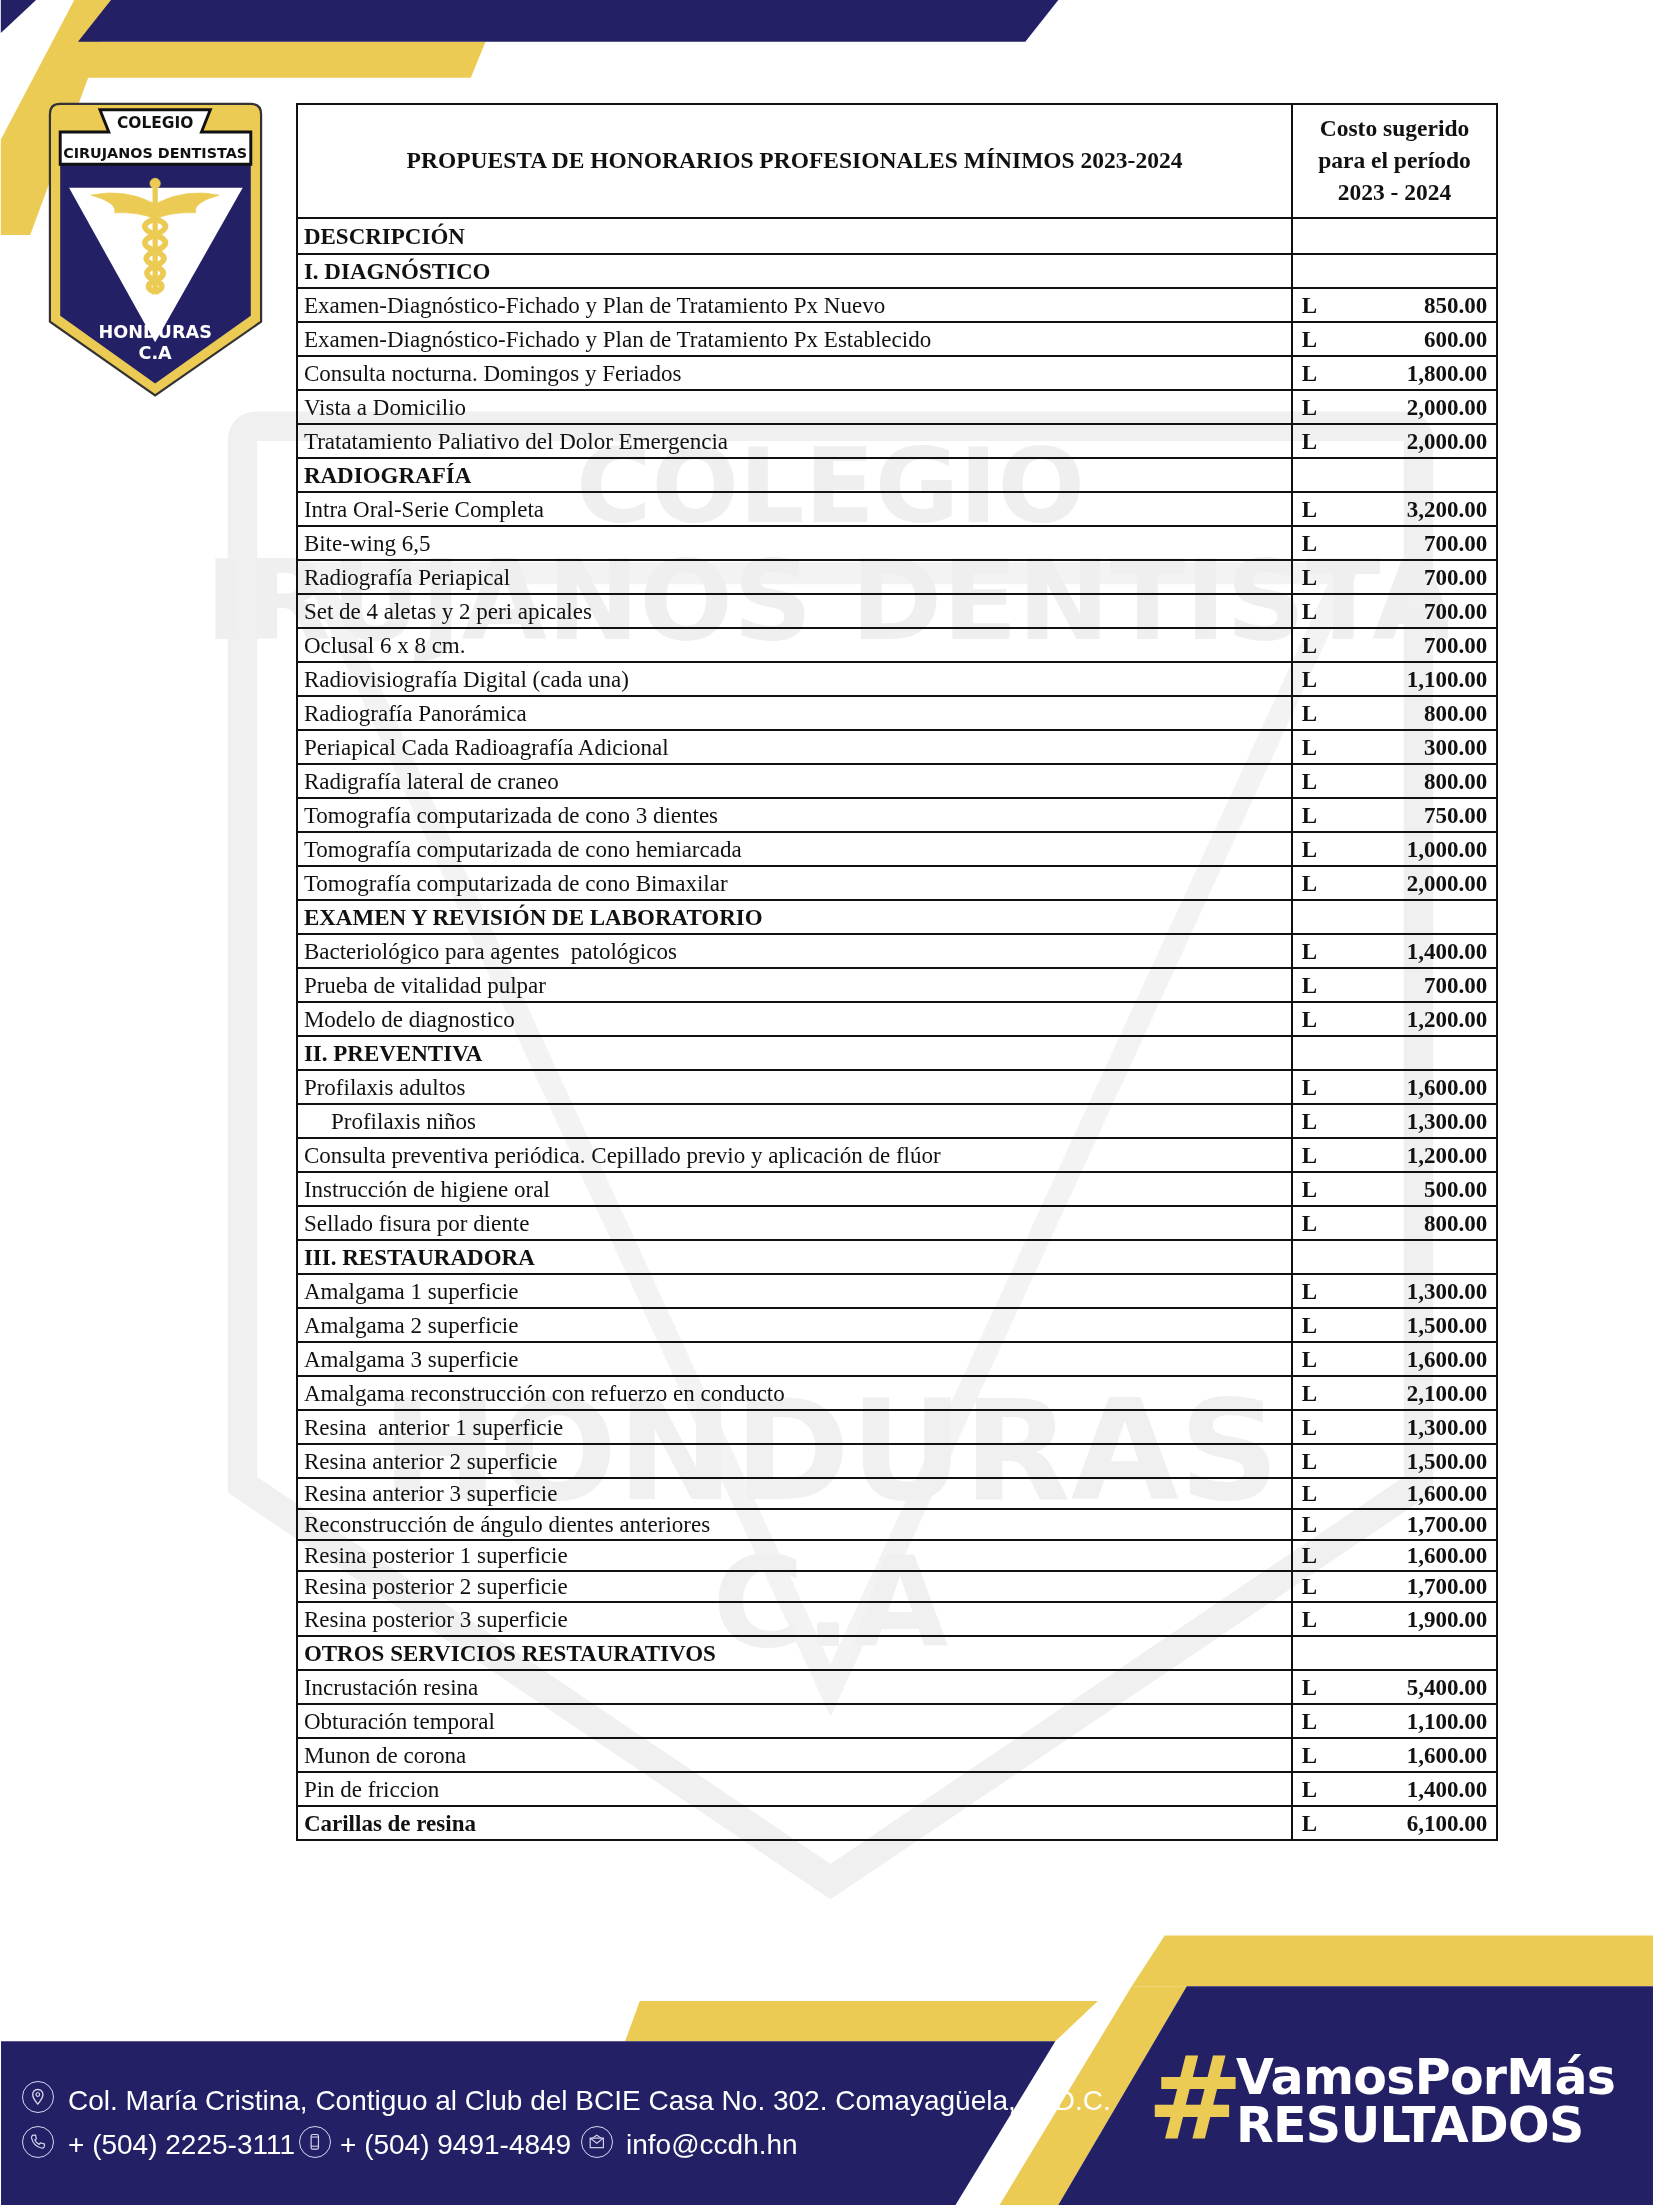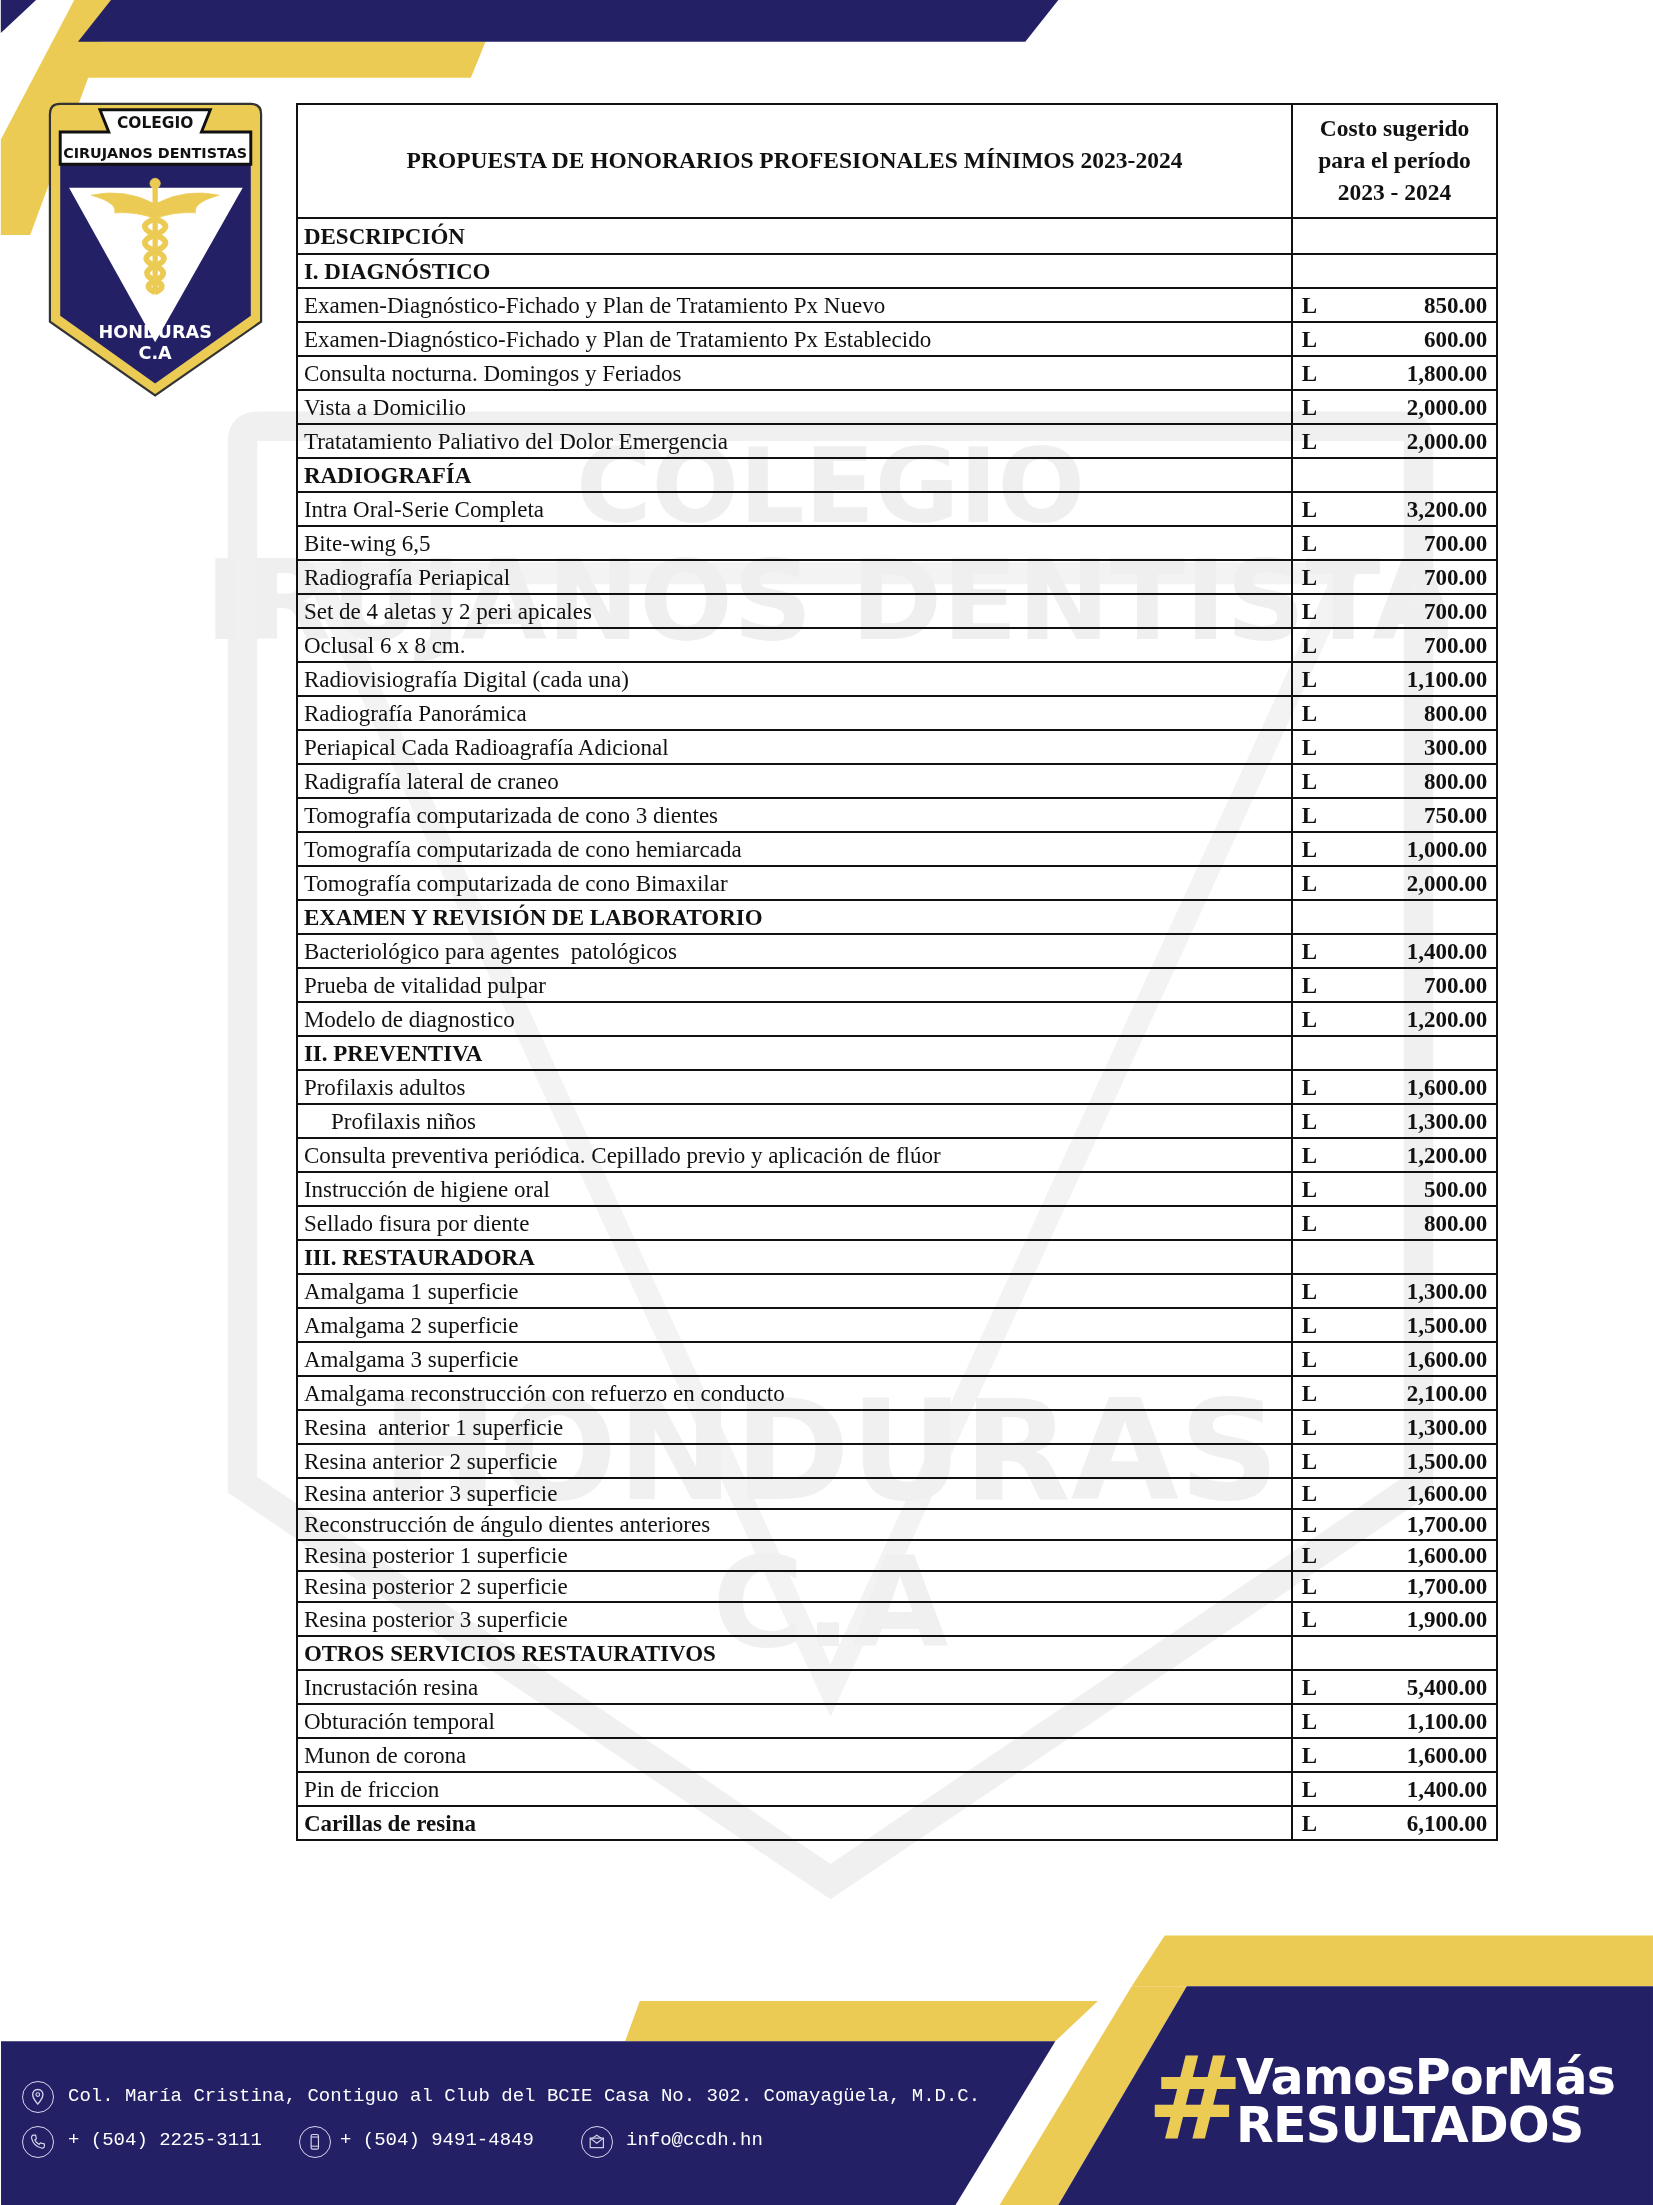--- a/index.html
+++ b/index.html
@@ -15,21 +15,21 @@
   #fee-table col.desc { width:995px; }
   #fee-table col.cost { width:205px; }
   .title-cell { height:112px; text-align:center; font-weight:bold; font-size:23.5px !important; }
   .cost-head { text-align:center; font-weight:bold; font-size:23.5px !important; line-height:1.35 !important; white-space:normal !important; }
   .desc-head { height:34px; text-align:left; font-weight:bold; }
   tr.row td { height:32px; }
   tr.row.tight td { height:29px; }
   tr.section td.desc { font-weight:bold; }
   .cost-wrap { display:flex; justify-content:space-between; align-items:center; font-weight:bold; padding-left:2.9px; padding-right:2.9px; }
   
-  .footer-text { position:absolute; color:#ffffff; font-family:Liberation Mono, monospace; font-size:19px; white-space:nowrap; }
+  .footer-text { position:absolute; color:#ffffff; font-family:Liberation Sans, sans-serif; font-size:28px; white-space:nowrap; }
   .ficon { position:absolute; width:32px; height:32px; border:1.5px solid #d8d6ee; border-radius:50%; box-sizing:border-box; }
   .ficon svg { position:absolute; left:5.9px; top:5.9px; }
   #hash { position:absolute; left:1147px; top:2042px; color:#ECCB55; font-family:"DejaVu Sans", sans-serif; font-weight:bold; font-size:115px; line-height:1; }
   .slogan-line { position:absolute; color:#ffffff; font-family:"DejaVu Sans", sans-serif; font-weight:bold; font-size:49px; line-height:1; white-space:nowrap; letter-spacing:-0.7px; }
 </style>
 </head>
 <body>
 
 <svg class="deco" width="1654" height="235" viewBox="0 0 2250 320">
   <polygon points="100,0 158,0 40,320 0,320 0,190" fill="#ECCB55"></polygon>

